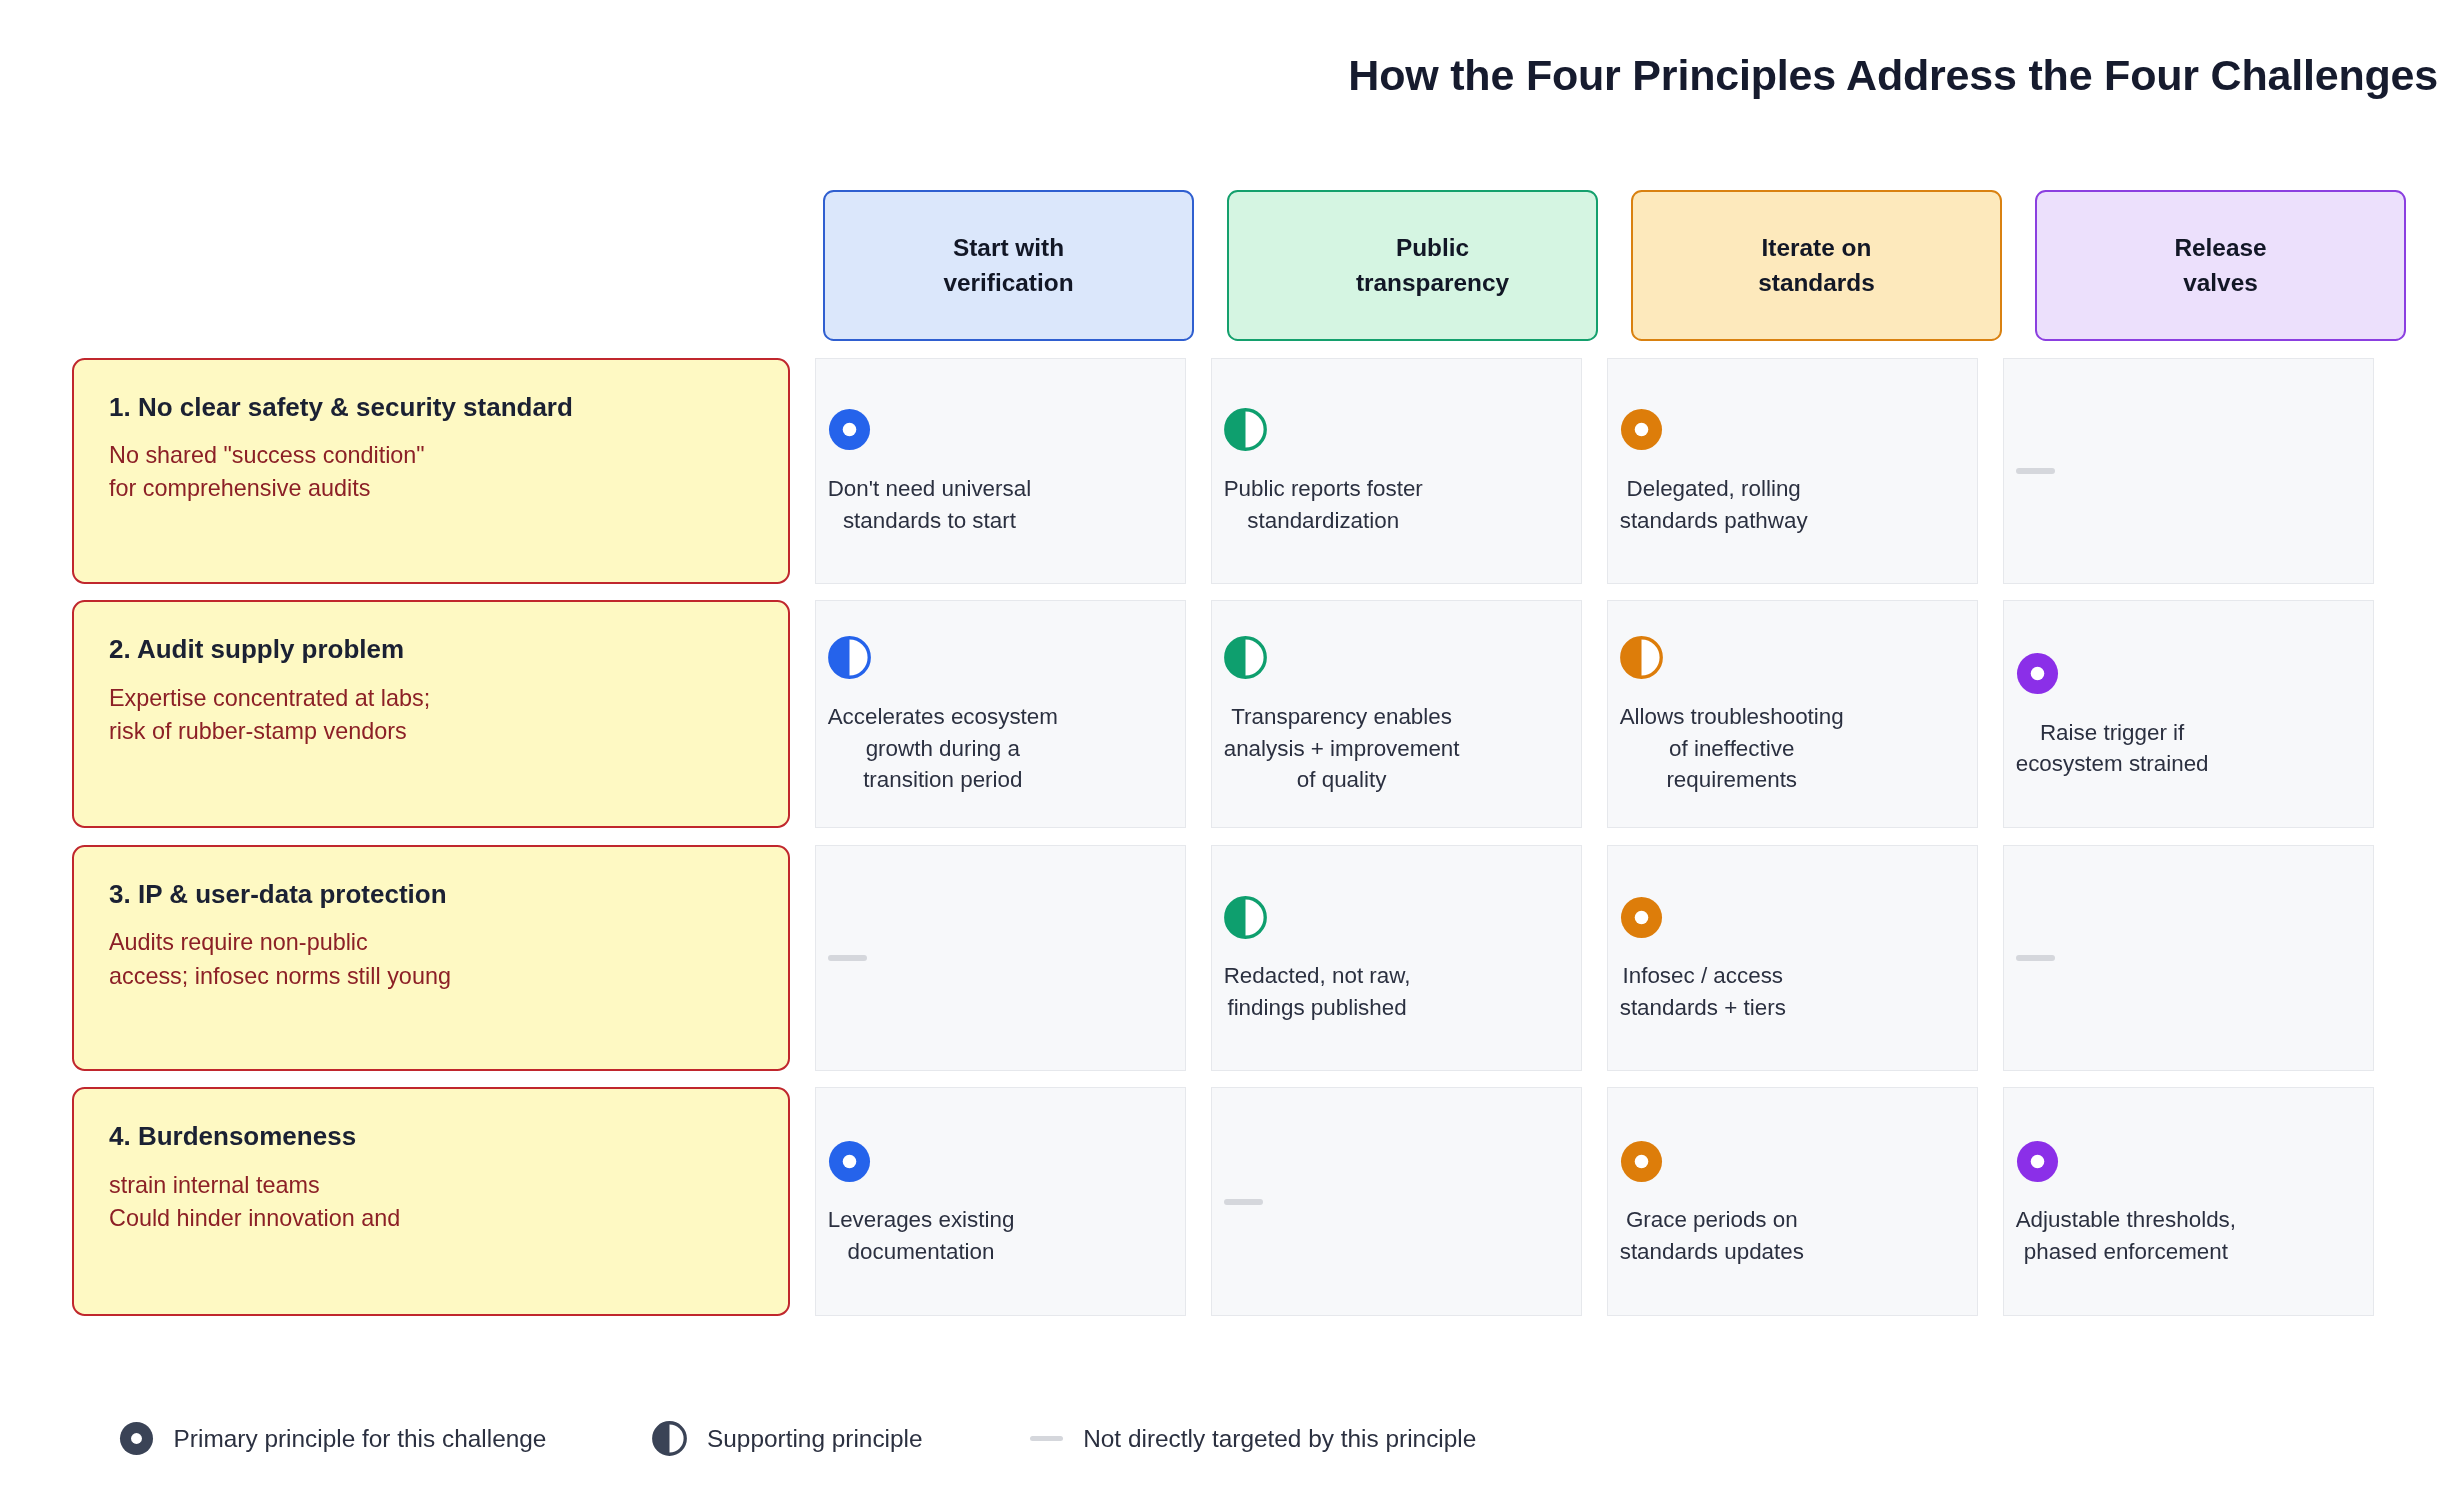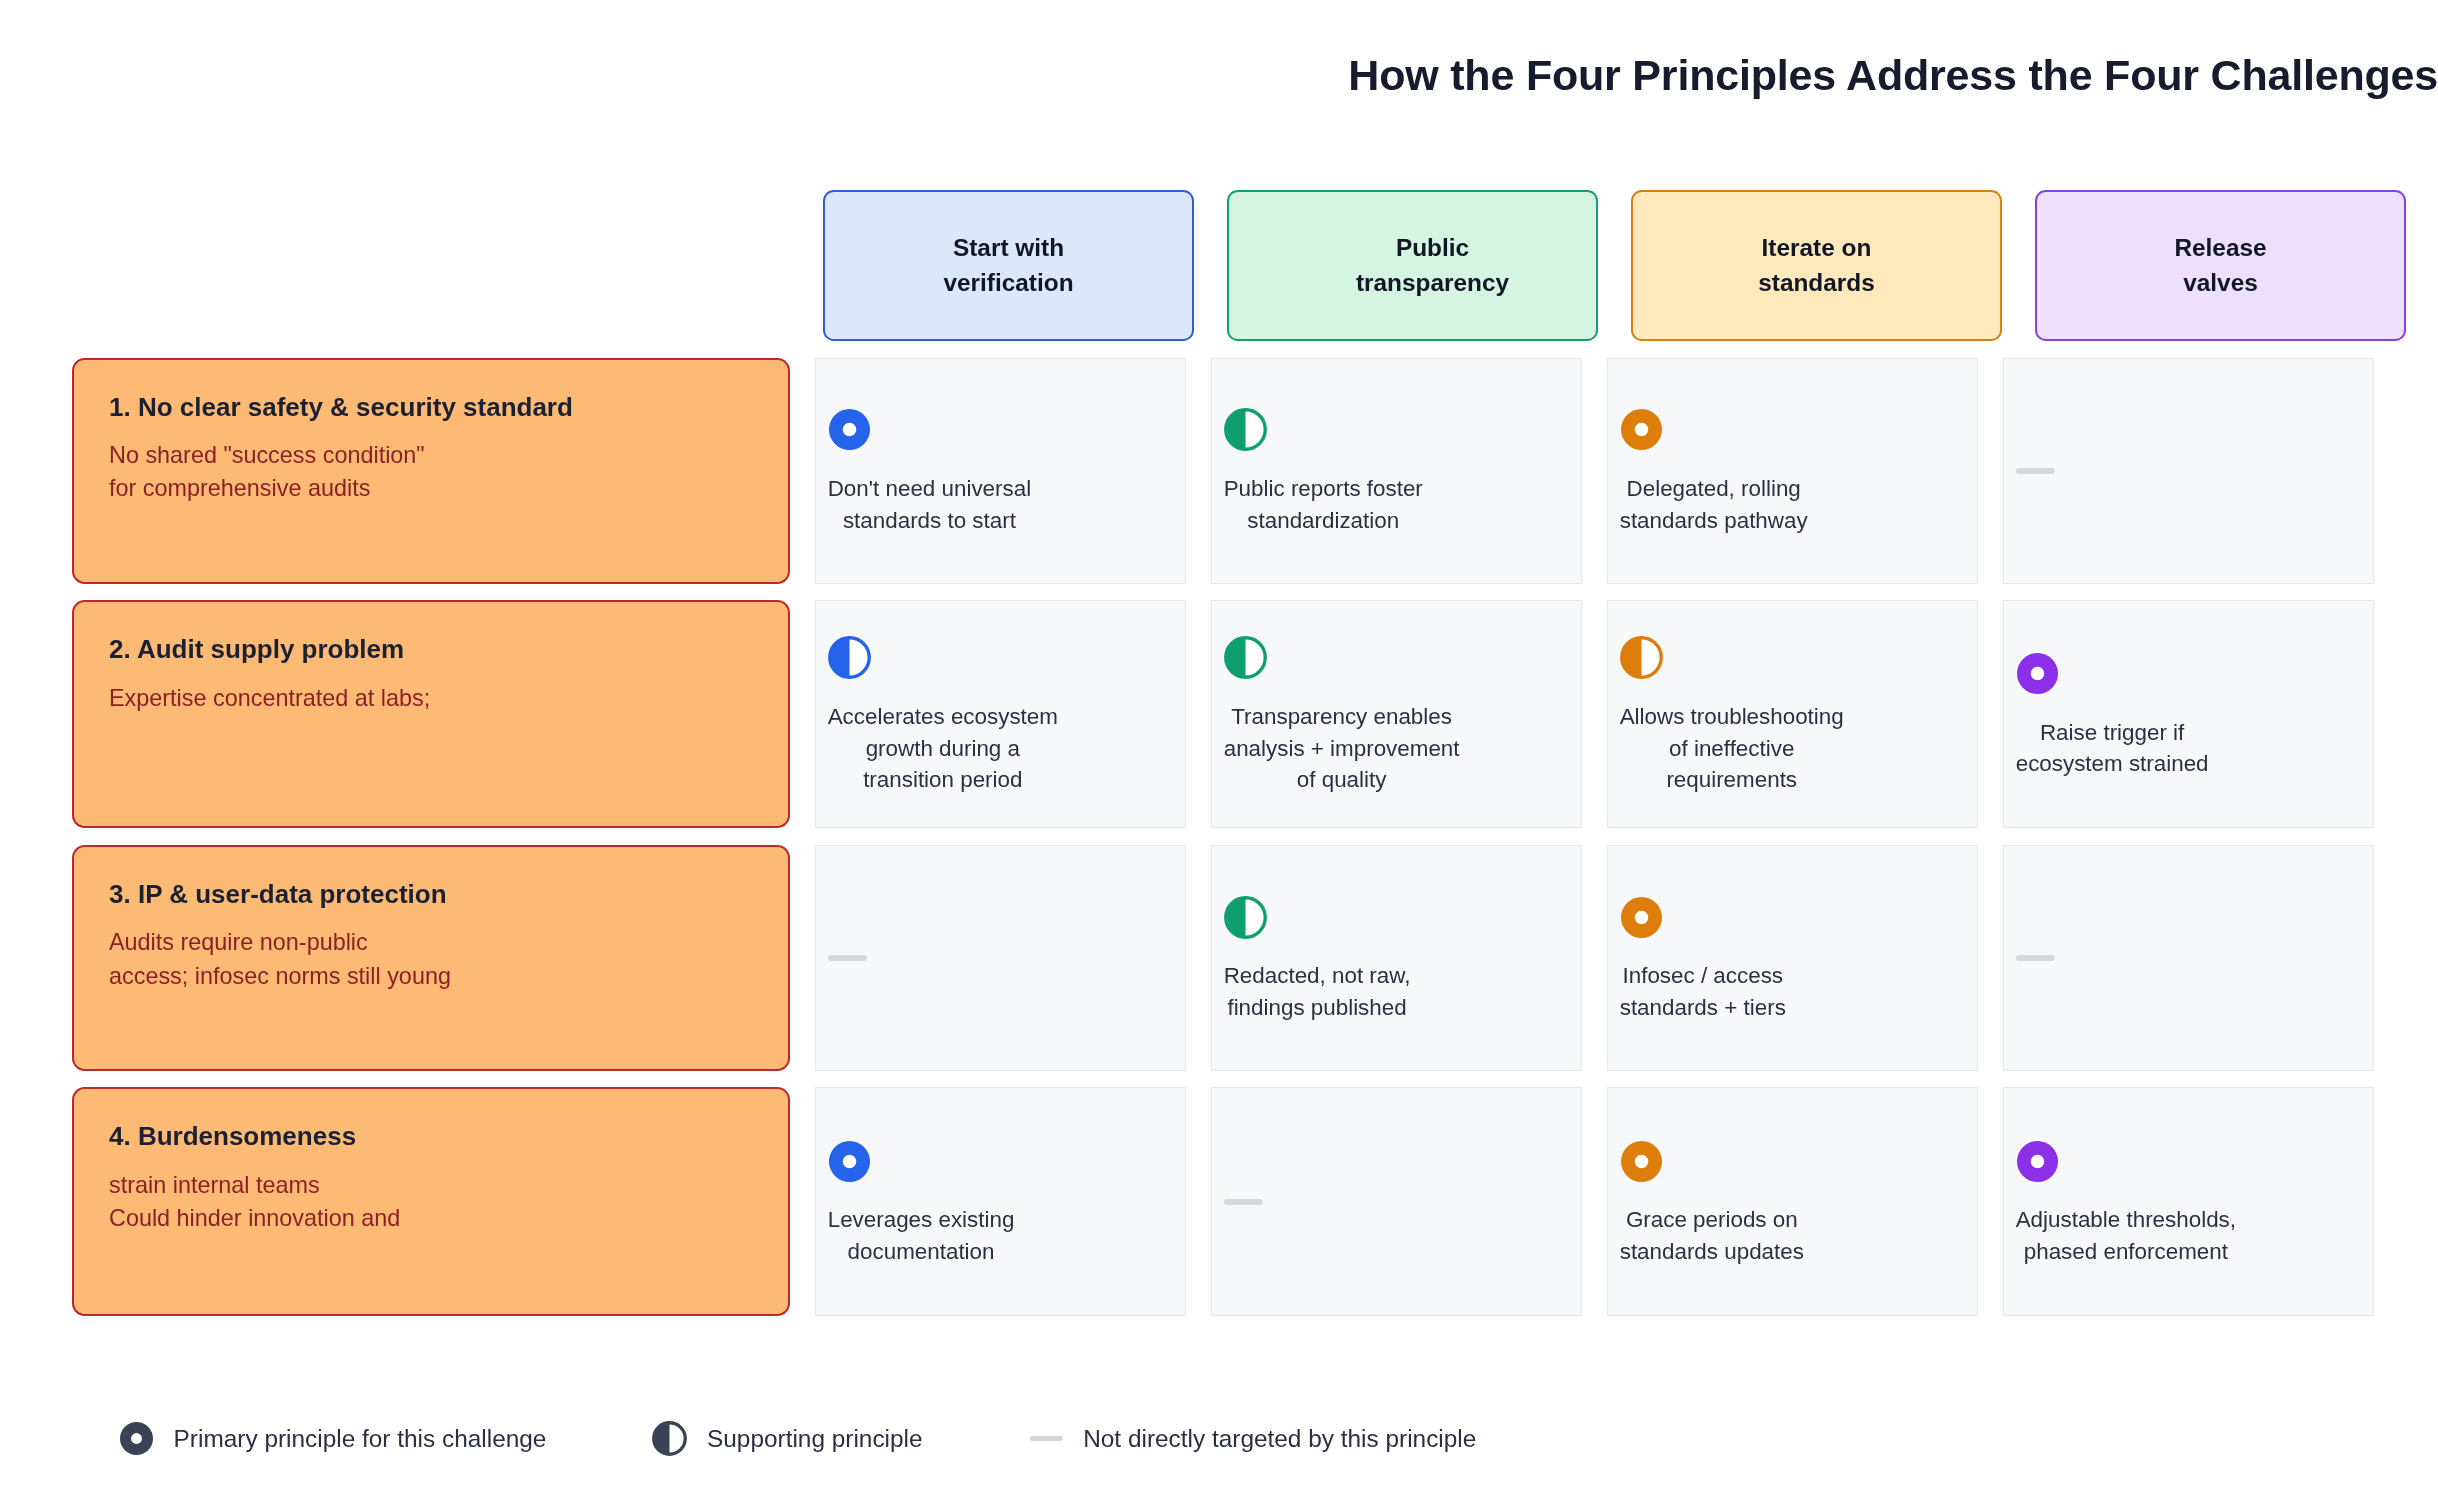--- a/index.html
+++ b/index.html
@@ -81,21 +81,21 @@
   .col-head.ch-green  { border-color: #14a06d; background: #d5f5e2; padding-left: 40px; }
   .col-head.ch-orange { border-color: #d98110; background: #fde9bc; }
   .col-head.ch-purple { border-color: #8b3fe0; background: #ece0fc; }
 
   
   .row-head {
     flex: 0 0 718px;
     width: 718px;
     border-radius: 12.7px;
     border: 2.9px solid #c0272d;
-    background: #fdba74;
+    background: #fef9c3;
     box-sizing: border-box;
     padding: 29px 35px 23.4px 35px;
     display: flex;
     flex-direction: column;
     justify-content: flex-start;
   }
   .rh-title {
     font-size: 26px;
     font-weight: bold;
     color: #1b2133;
@@ -260,20 +260,21 @@
             <div class="cell-icon empty-icon">
               <span class="dash"></span>
             </div>
           </div>
         </div>
         <div class="grid-row r2">
           <div class="row-head">
             <div class="rh-title">2. Audit supply problem</div>
             <div class="rh-sub">
               <div>Expertise concentrated at labs;</div>
+              <div>risk of rubber-stamp vendors</div>
             </div>
           </div>
           <div class="cell">
             <div class="cell-icon">
               <svg width="43" height="43" viewBox="0 0 44 44" class="mark">
                 <circle cx="22" cy="22" r="20.2" fill="#ffffff" stroke="#2563eb" stroke-width="3.4"></circle>
                 <path d="M 22 1.8000000000000007 A 20.2 20.2 0 0 0 22 42.2 Z" fill="#2563eb"></path>
               </svg>
             </div>
             <div class="cell-text">

